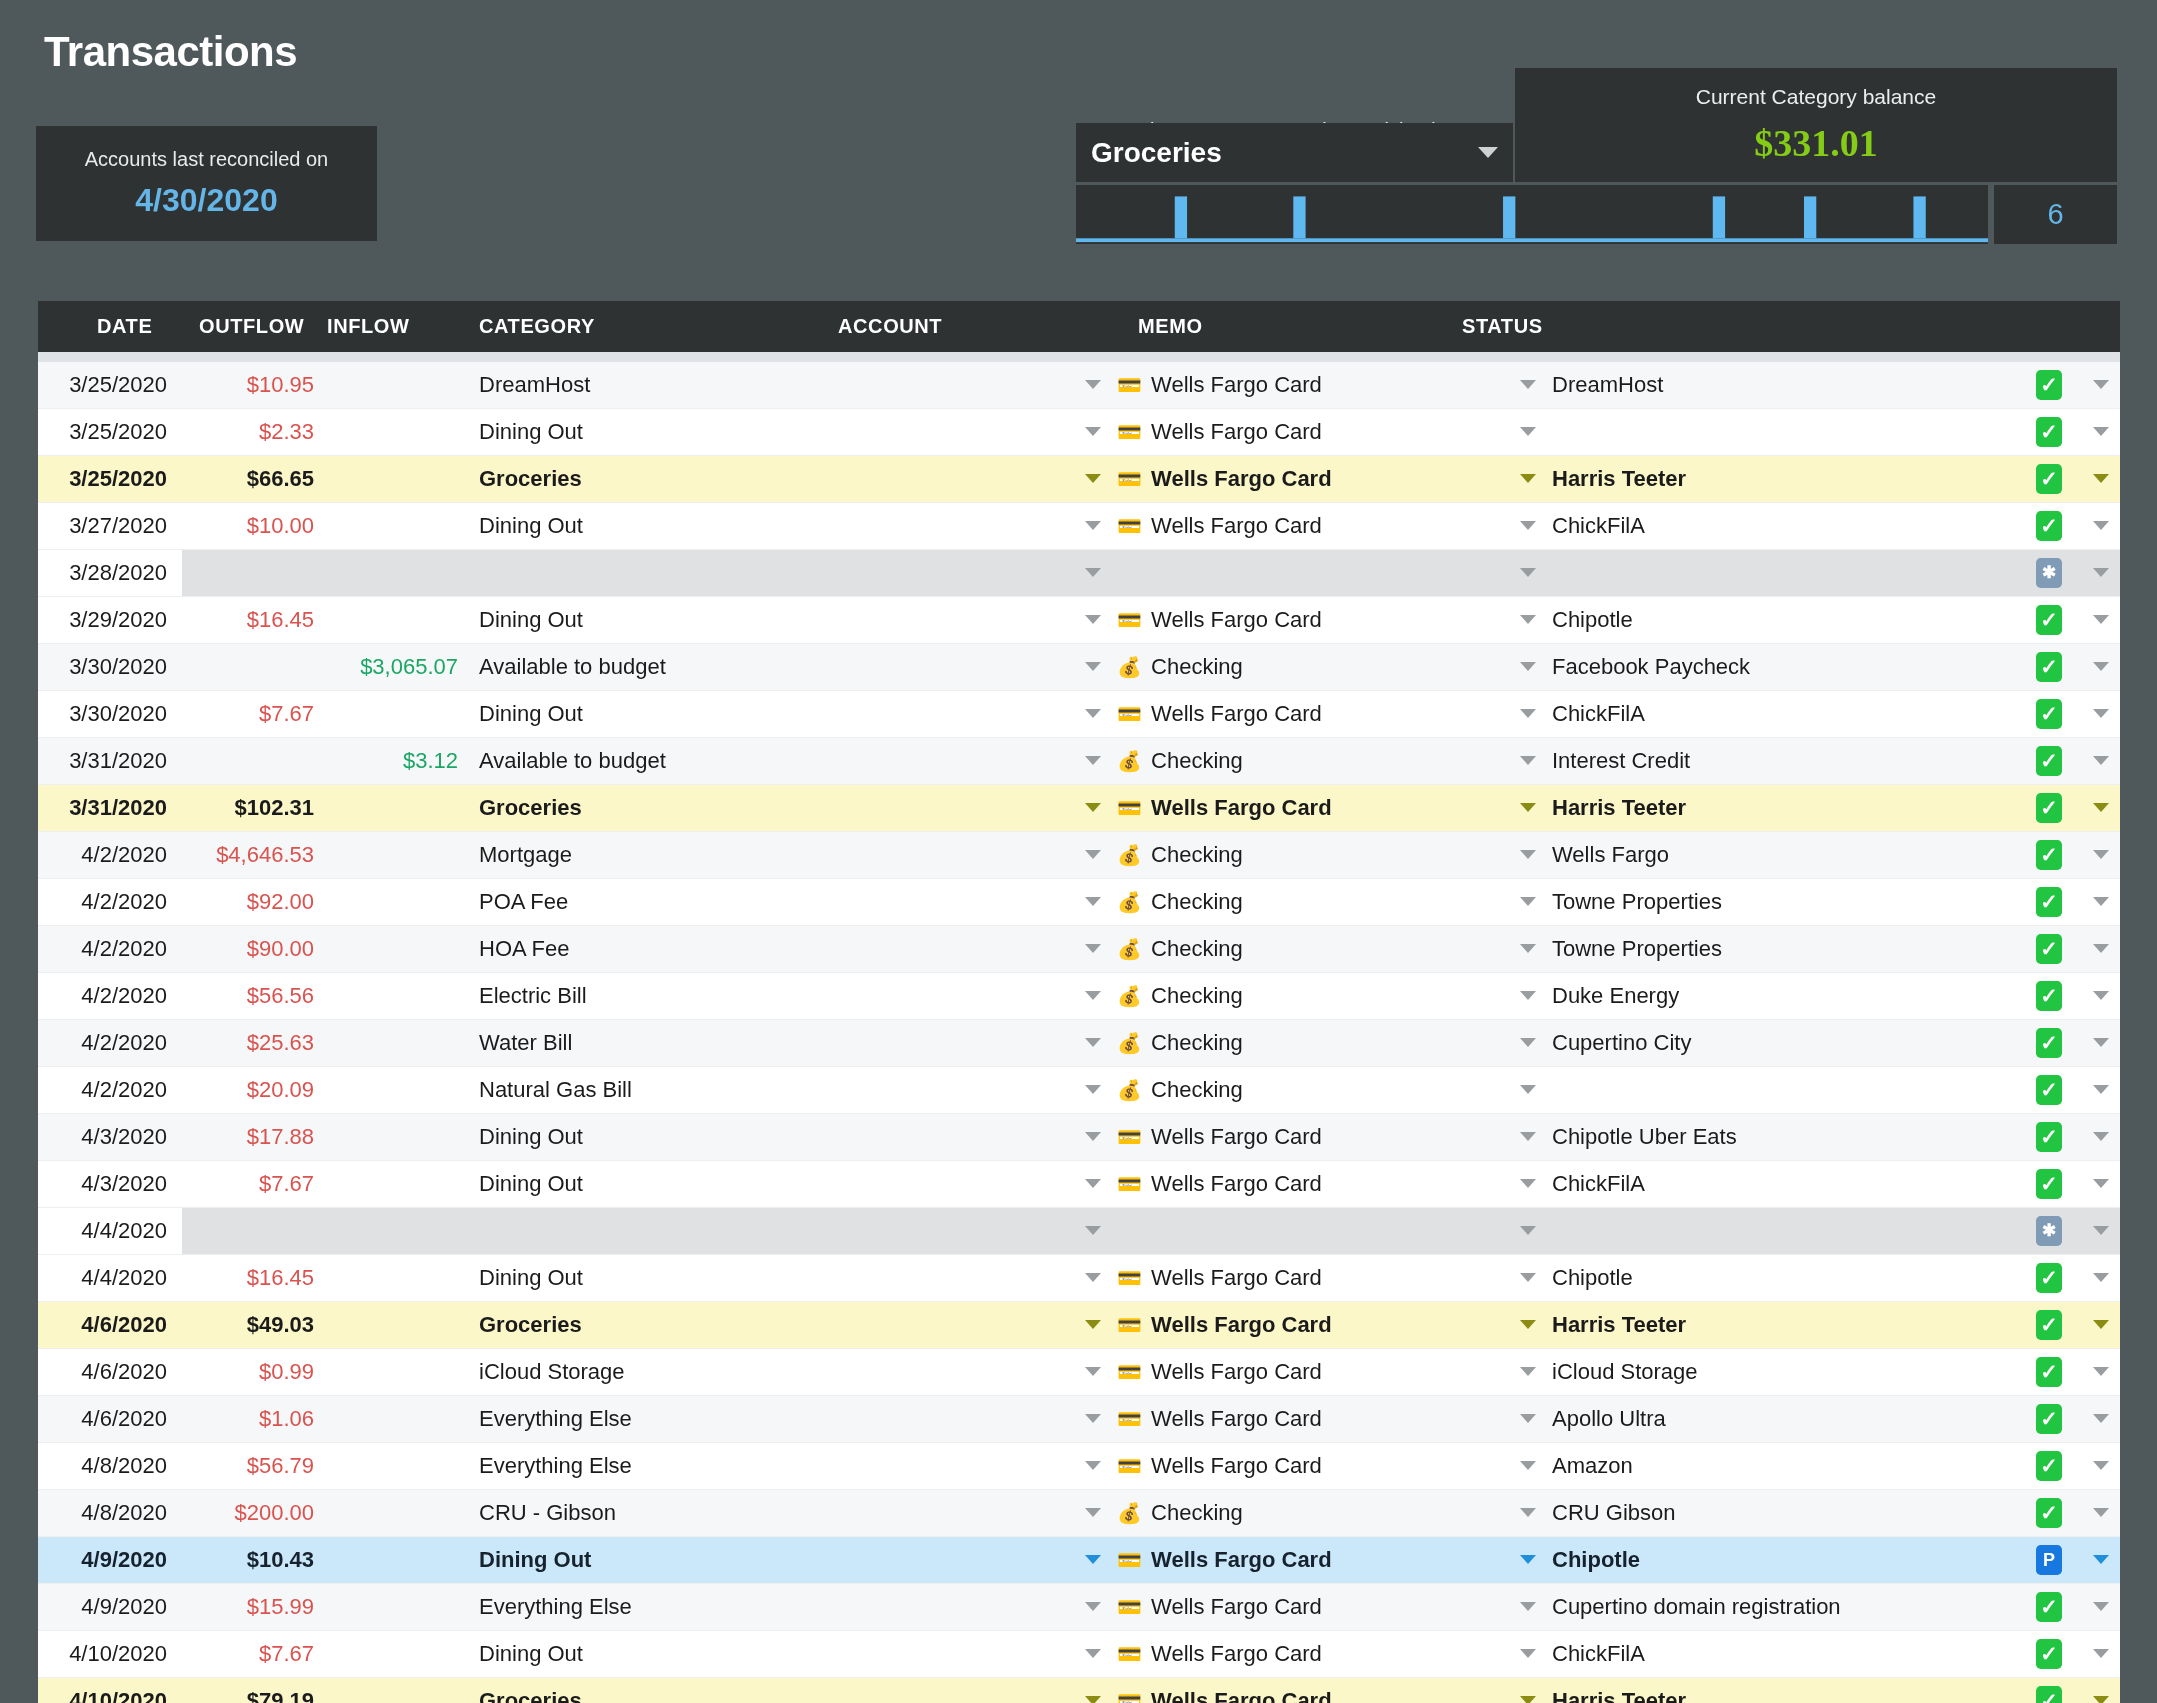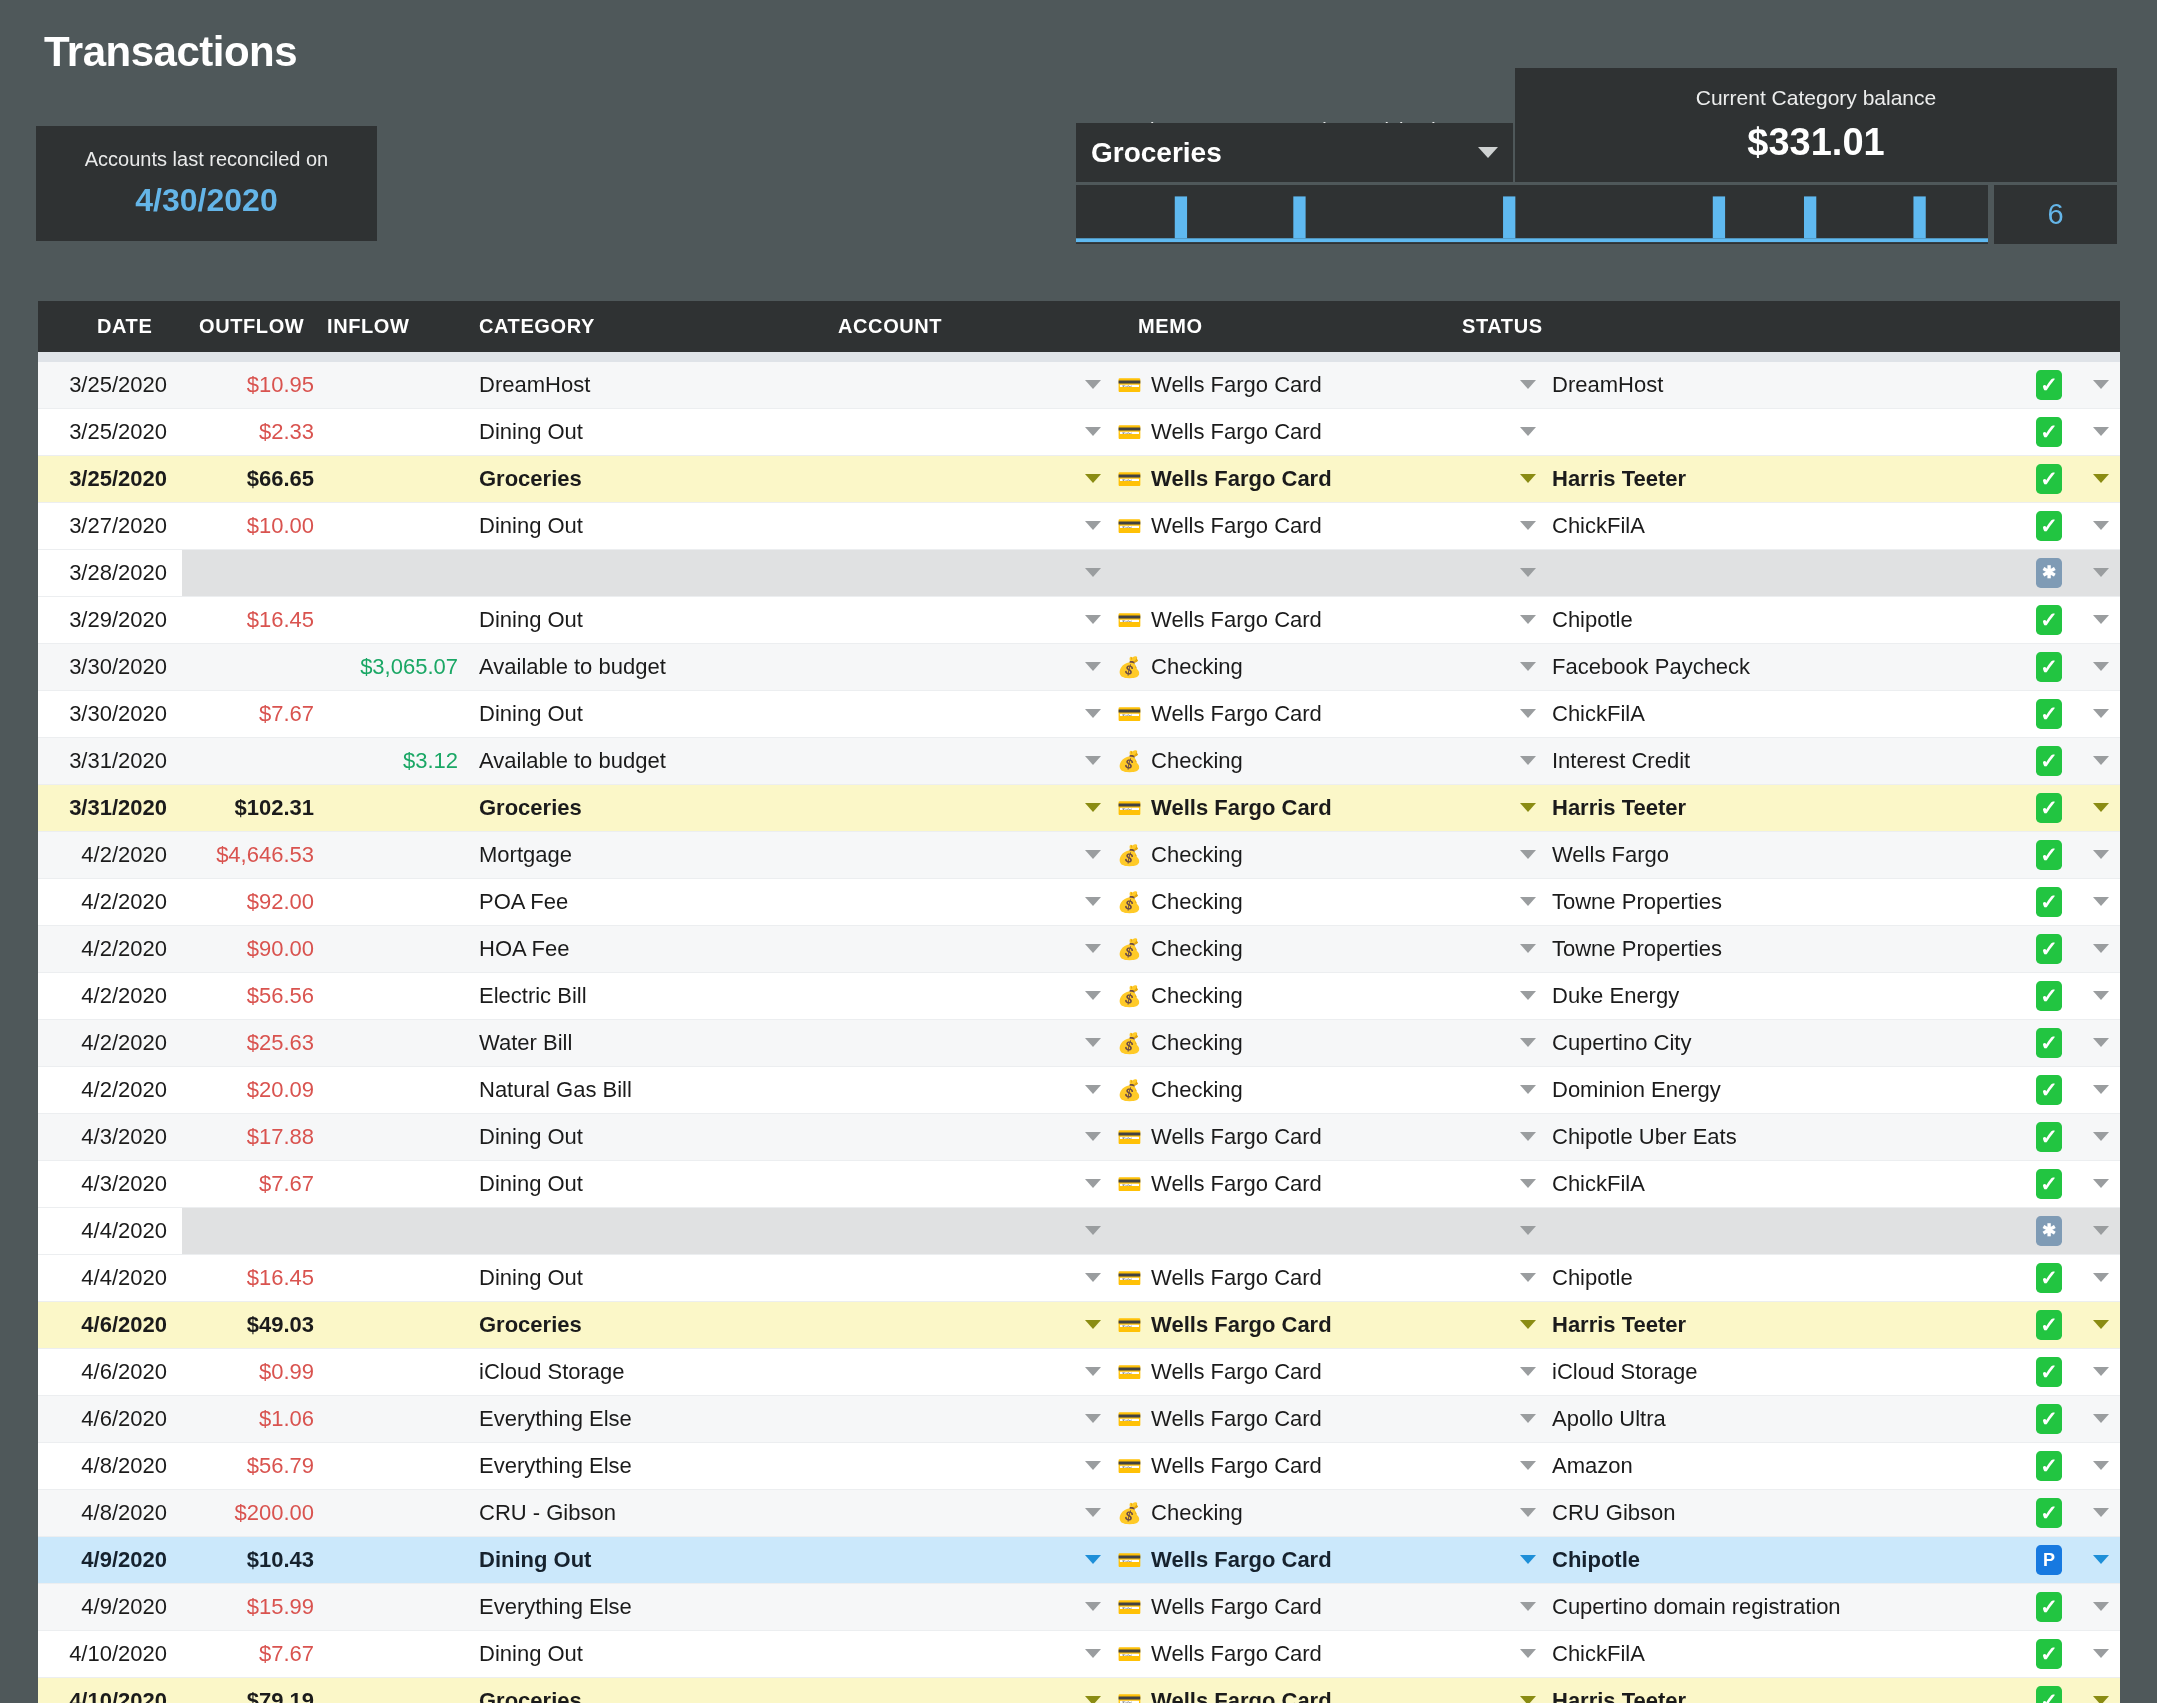--- a/index.html
+++ b/index.html
@@ -46,21 +46,21 @@
     border-top: 11.4px solid #cfd2d2;
   }
 
   #balance-card {
     position: absolute; left: 1515px; top: 68px;
     width: 602px; height: 114px;
     background: #2f3233;
     display: flex; flex-direction: column; align-items: center; justify-content: center;
   }
   #balance-card .lbl { font-size: 21px; color: #eceded; }
-  #balance-card .val { font-size: 38px; font-weight: bold; color: #ffffff; margin-top: 11.4px; }
+  #balance-card .val { font-size: 38px; font-weight: bold; color: #84cc16; margin-top: 11.4px; font-family: Liberation Serif, serif; }
 
   #spark-wrap {
     position: absolute; left: 1076px; top: 185px;
     width: 912px; height: 59px;
     background: #2f3233;
   }
   #spark-svg { display: block; width: 100%; height: 100%; }
   #spark-count {
     position: absolute; left: 1994px; top: 185px;
     width: 123px; height: 59px;
@@ -558,21 +558,20 @@
         <div class="cell c-catcar">
           <span class="caret-sm"></span>
         </div>
         <div class="cell c-acct">
           <span class="acct-icon">💰</span>
           <span>Checking</span>
         </div>
         <div class="cell c-acctcar">
           <span class="caret-sm"></span>
         </div>
-        <div class="cell c-memo">Dominion Energy</div>
         <div class="cell c-status">
           <span class="badge ok"></span>
         </div>
         <div class="cell c-rowcar">
           <span class="caret-sm"></span>
         </div>
       </div>
       <div class="row alt">
         <div class="cell c-date">4/3/2020</div>
         <div class="cell c-out">$17.88</div>

